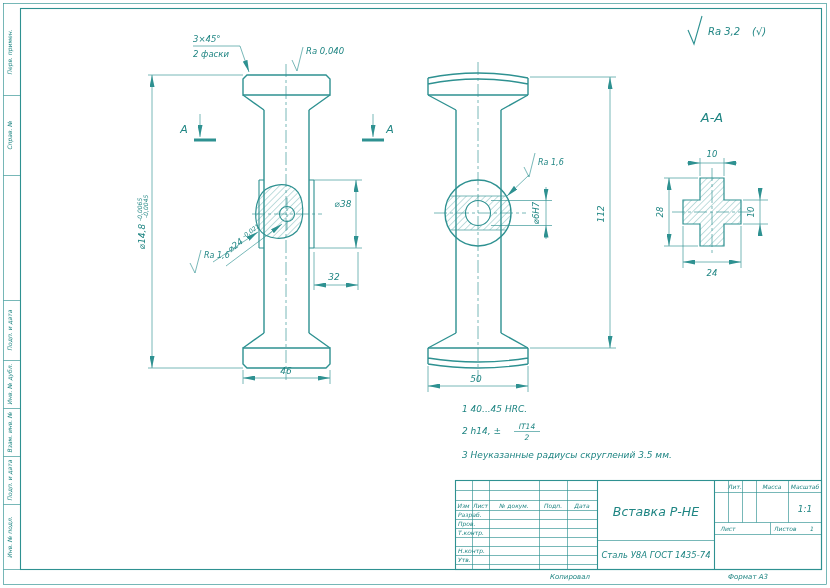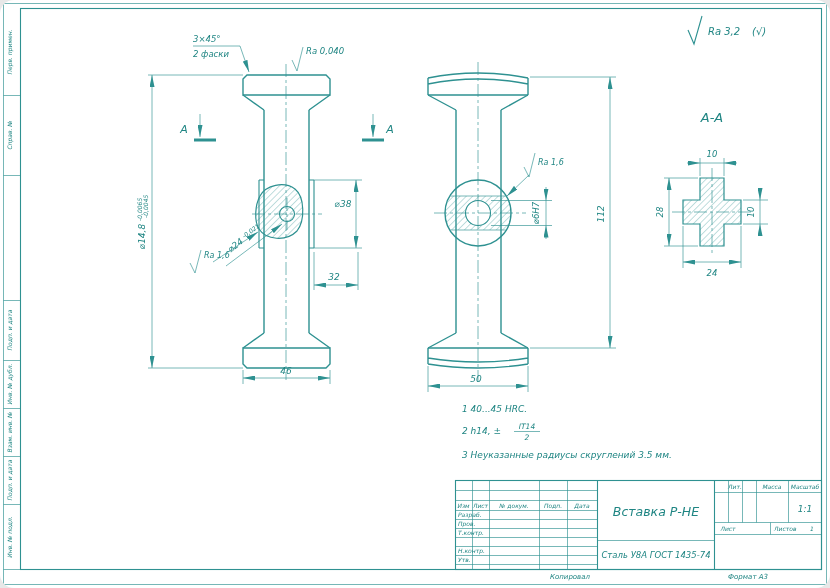--- a/index.html
+++ b/index.html
@@ -1,16 +1,16 @@
 <!DOCTYPE html>
 <html><head>
 <meta charset="utf-8">
 <style>
   html,body{margin:0;padding:0;background:#e8e8e8;}
-  #sheet{position:relative;width:830px;height:588px;background:#ffffff;overflow:hidden;border-radius:14px;}
+  #sheet{position:relative;width:830px;height:588px;background:#ffffff;overflow:hidden;}
   svg{position:absolute;left:0;top:0;}
   .ln{stroke:#2e9191;stroke-width:1.4;fill:none;}
   .md{stroke:#2e9191;stroke-width:1.1;fill:none;}
   .thin{stroke:#2e9191;stroke-width:0.65;fill:none;}
   .cl{stroke:#2e9191;stroke-width:0.65;fill:none;stroke-dasharray:13 3 3 3;}
   .thick{stroke:#2e9191;stroke-width:2.8;fill:none;}
   .hatched{fill:url(#hatch);stroke:#2e9191;stroke-width:1.2;}
   text{fill:#1f8583;font-family:"DejaVu Sans","Liberation Sans",sans-serif;font-style:italic;stroke:none;}
   .t6{font-size:6px;}.t7{font-size:7px;}.t75{font-size:7.5px;}
   .t8{font-size:8px;}.t85{font-size:8.5px;}.t9{font-size:9px;}.t10{font-size:10px;}

